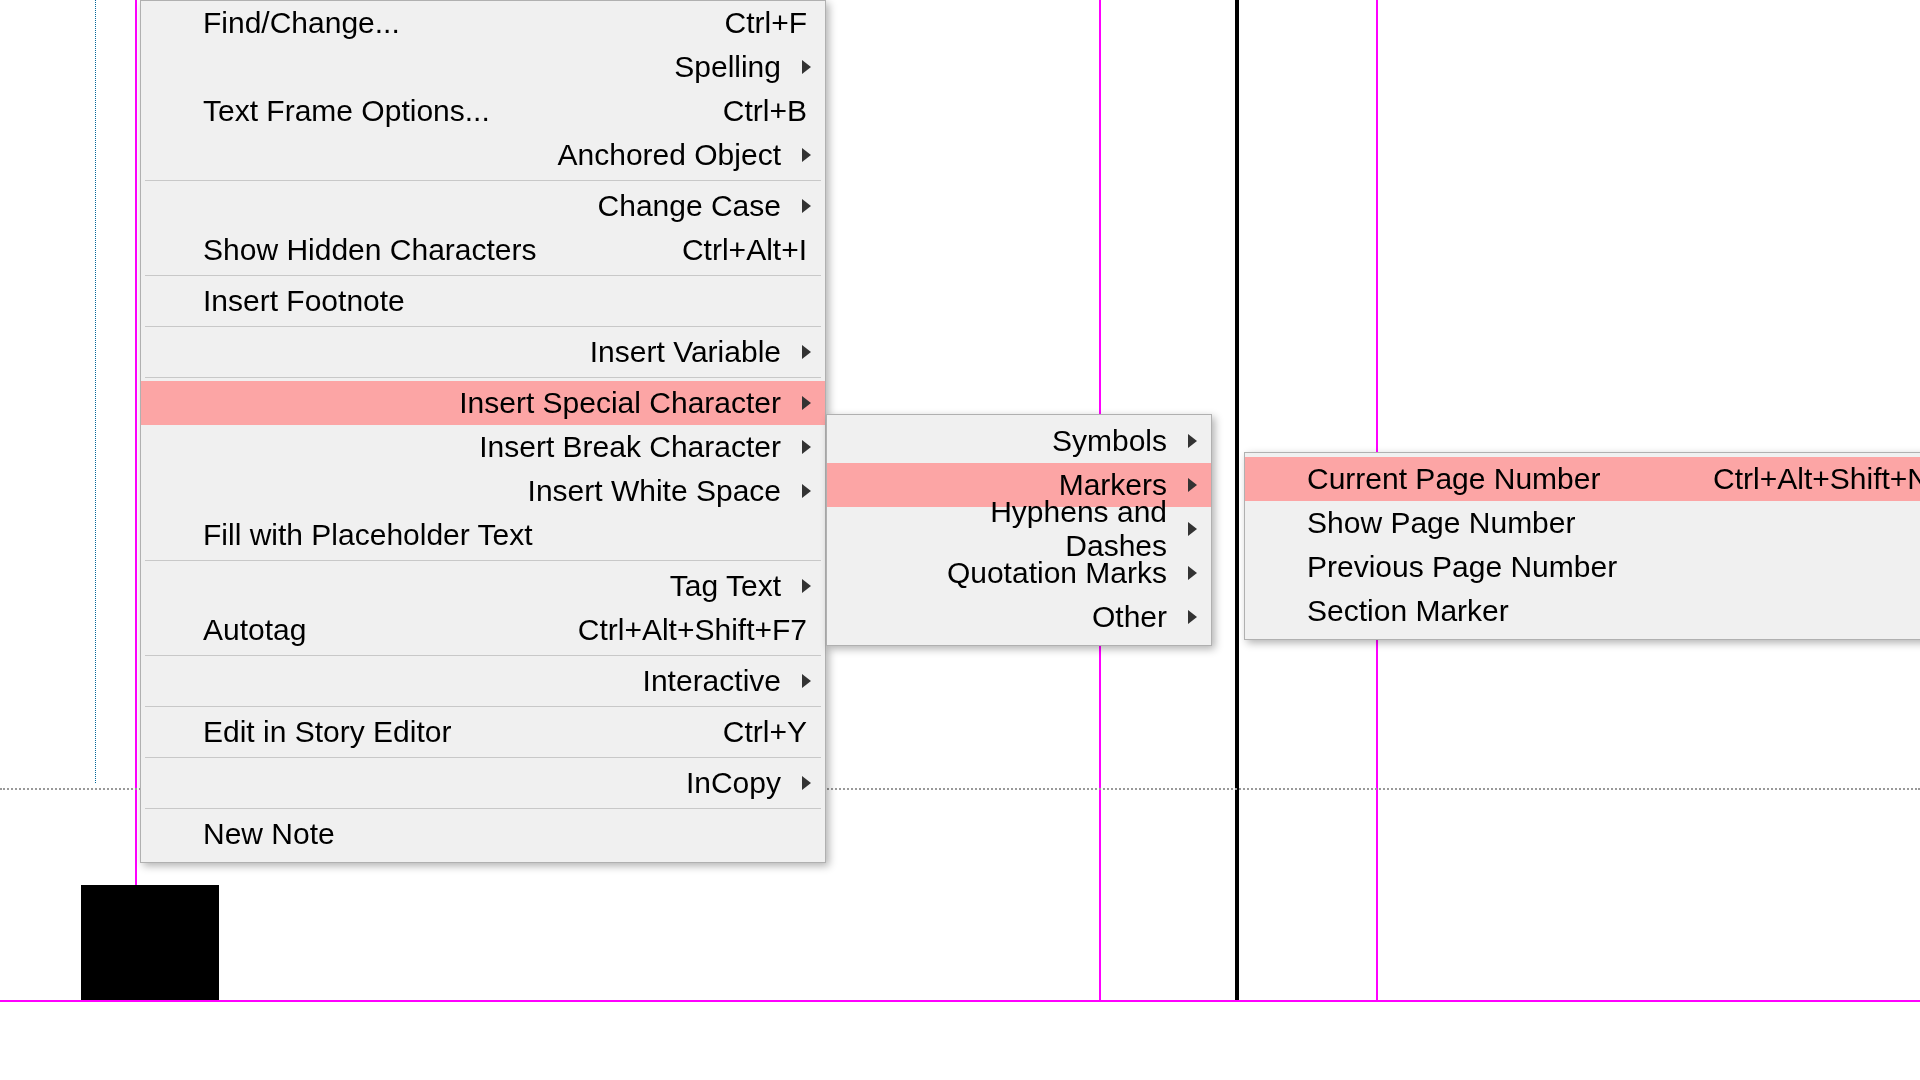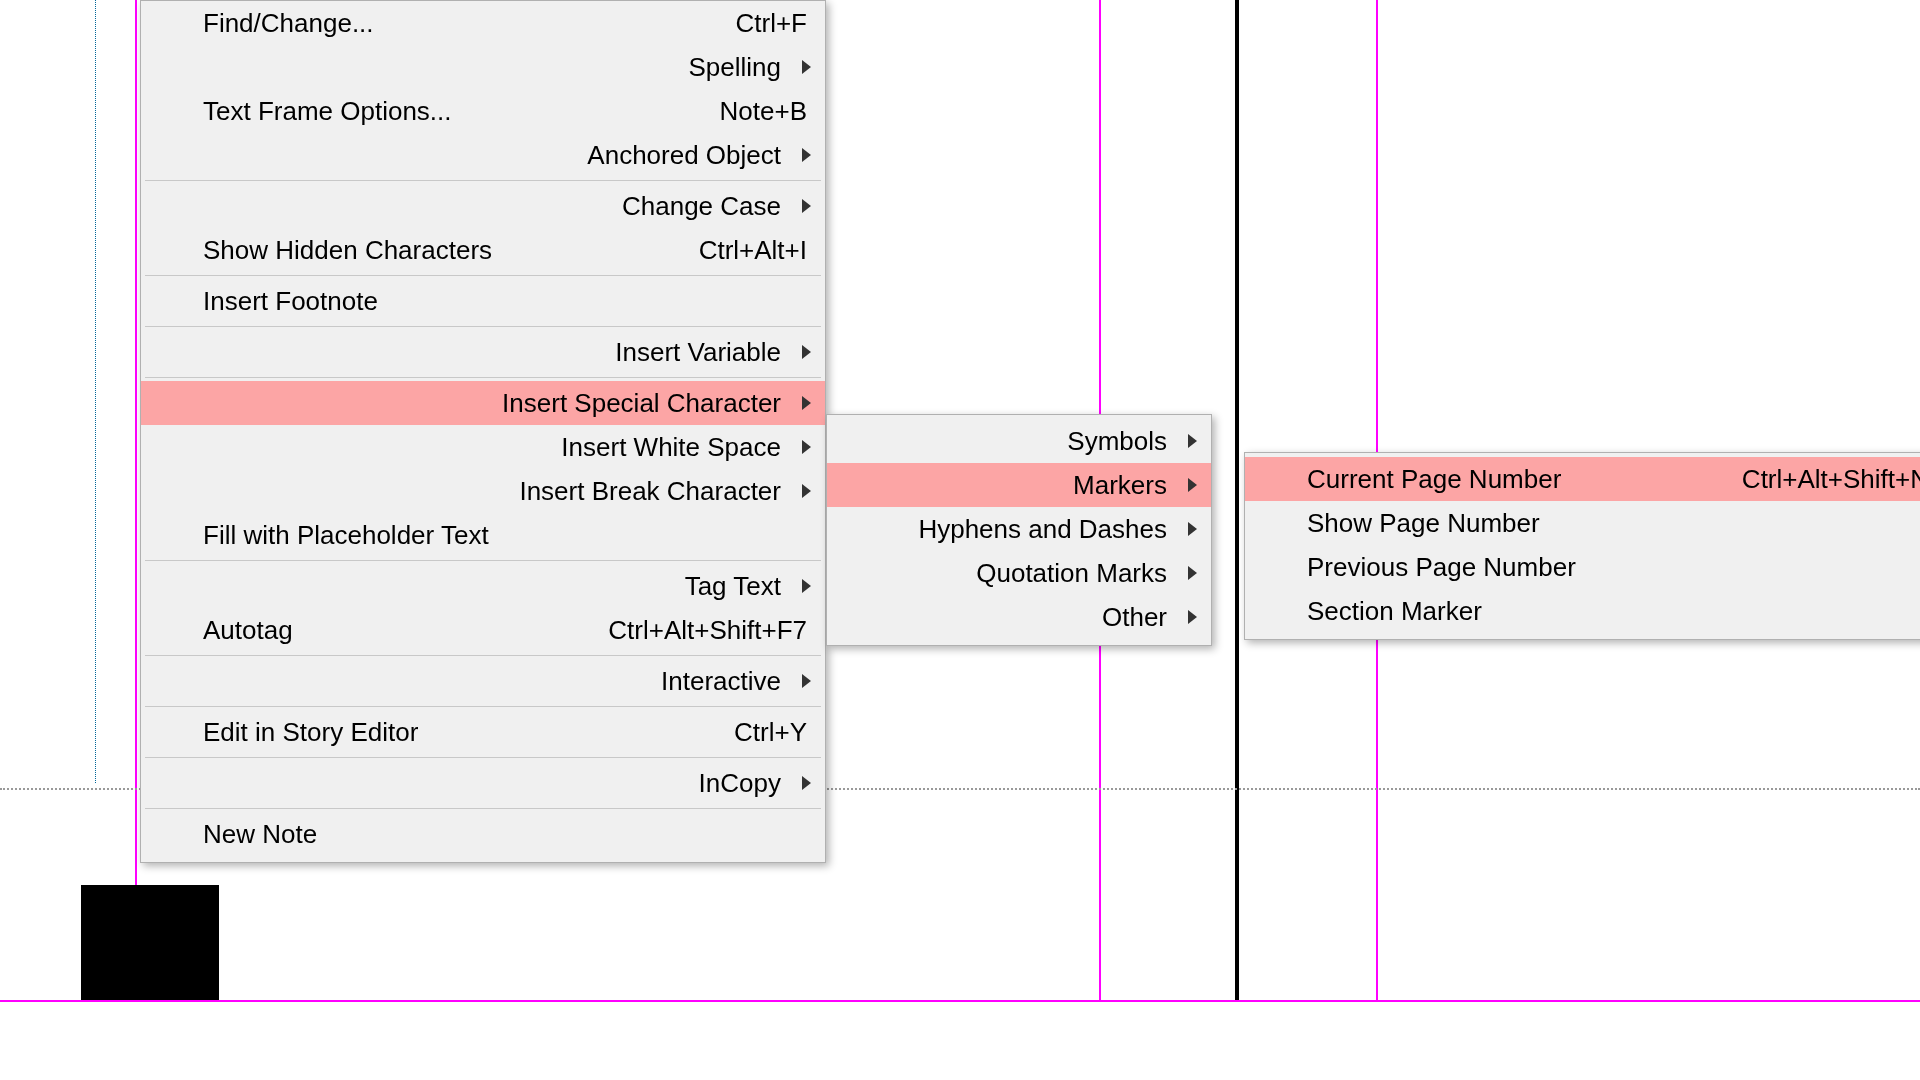--- a/index.html
+++ b/index.html
@@ -78,21 +78,21 @@
       top: 0;
       width: 4px;
       height: 1000px;
       background: #000000;
     }
     .menu {
       position: absolute;
       background: #f0f0f0;
       border: 1px solid #b0b0b0;
       box-shadow: 3px 3px 8px rgba(0,0,0,0.3);
-      font-size: 26px;
+      font-size: 30px;
     }
     .main-menu {
       left: 140px;
       top: 0;
       width: 686px;
     }
     .sub-menu-1 {
       left: 826px;
       top: 407px;
       width: 386px;
@@ -165,21 +165,21 @@
     <div class="menu-item">
       <span class="label">Find/Change...</span>
       <span class="shortcut">Ctrl+F</span>
     </div>
     <div class="menu-item has-arrow">
       <span class="label">Spelling</span>
       <span class="arrow"></span>
     </div>
     <div class="menu-item">
       <span class="label">Text Frame Options...</span>
-      <span class="shortcut">Note+B</span>
+      <span class="shortcut">Ctrl+B</span>
     </div>
     <div class="menu-item has-arrow">
       <span class="label">Anchored Object</span>
       <span class="arrow"></span>
     </div>
     <div class="separator"></div>
     <div class="menu-item has-arrow">
       <span class="label">Change Case</span>
       <span class="arrow"></span>
     </div>
@@ -195,25 +195,25 @@
     <div class="menu-item has-arrow">
       <span class="label">Insert Variable</span>
       <span class="arrow"></span>
     </div>
     <div class="separator"></div>
     <div class="menu-item highlighted has-arrow">
       <span class="label">Insert Special Character</span>
       <span class="arrow"></span>
     </div>
     <div class="menu-item has-arrow">
+      <span class="label">Insert Break Character</span>
+      <span class="arrow"></span>
+    </div>
+    <div class="menu-item has-arrow">
       <span class="label">Insert White Space</span>
-      <span class="arrow"></span>
-    </div>
-    <div class="menu-item has-arrow">
-      <span class="label">Insert Break Character</span>
       <span class="arrow"></span>
     </div>
     <div class="menu-item">
       <span class="label">Fill with Placeholder Text</span>
     </div>
     <div class="separator"></div>
     <div class="menu-item has-arrow">
       <span class="label">Tag Text</span>
       <span class="arrow"></span>
     </div>

